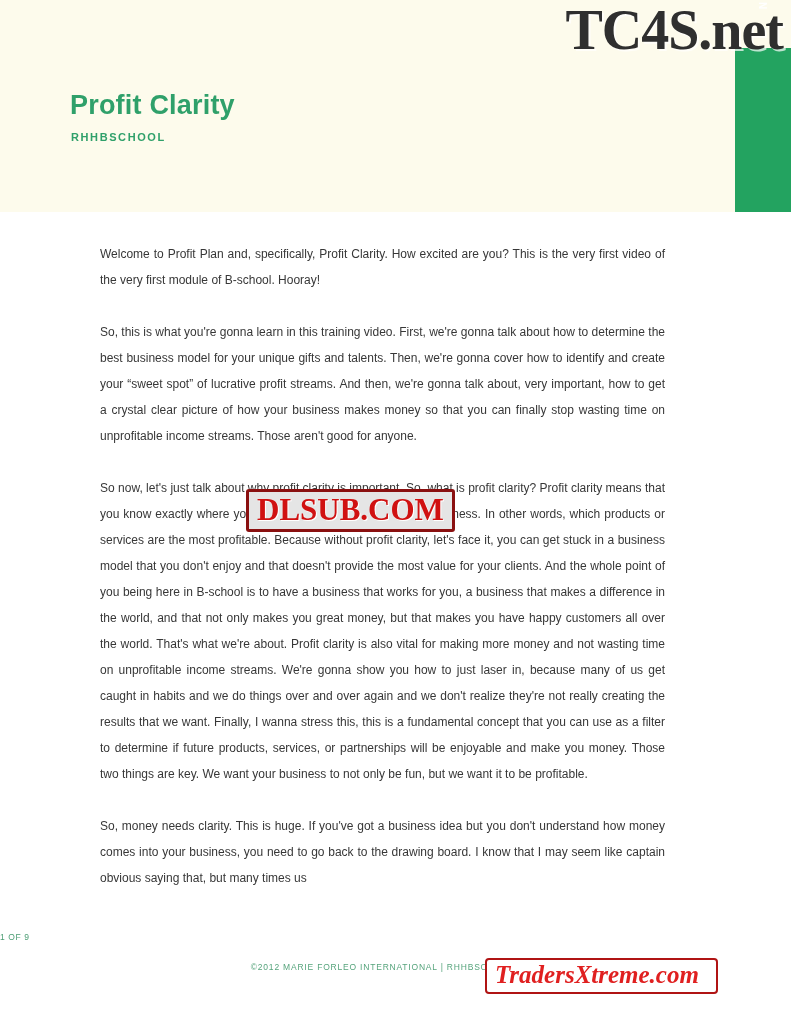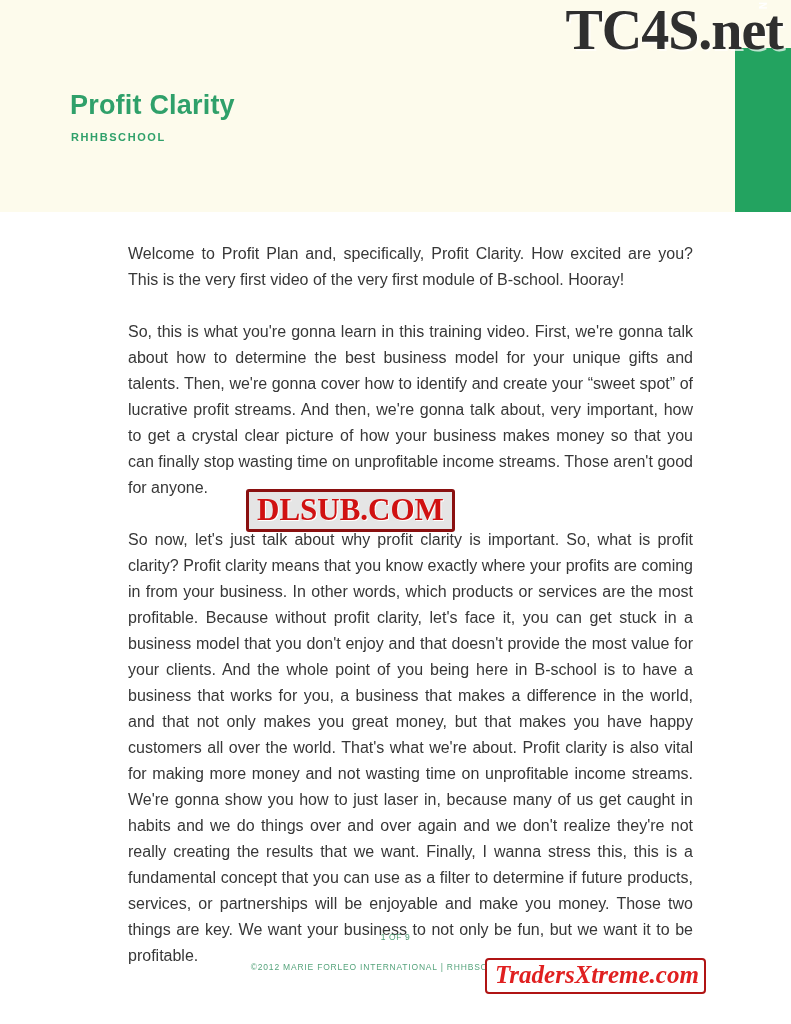--- a/index.html
+++ b/index.html
@@ -52,21 +52,21 @@
     top: 958px;
     z-index: 40;
     font-family: "Liberation Serif", serif;
     font-style: italic;
     font-weight: bold;
     font-size: 25px;
     color: #e02020;
     background: #ffffff;
     border: 2px solid #b01414;
     border-radius: 4px;
-    padding: 1px 5px 3px 8px;
+    padding: 1px 17px 3px 8px;
     line-height: 1.1;
     white-space: nowrap;
   }
 
   
   .header-band {
     position: absolute;
     top: 0;
     left: 0;
     width: 791px;
@@ -118,41 +118,40 @@
     color: #ffffff;
     font-size: 10px;
     font-weight: bold;
     letter-spacing: 2.2px;
     pointer-events: none;
   }
 
   
   .doc-body {
     position: absolute;
-    left: 128px;
+    left: 100px;
     top: 241px;
     width: 565px;
-    font-size: 16px;
+    font-size: 12px;
     line-height: 26px;
     color: #373737;
   }
   .doc-body p {
     margin: 0 0 26px 0;
     text-align: justify;
     text-justify: inter-word;
   }
   .doc-body p:last-child { margin-bottom: 0; }
 
   
   .page-number {
     position: absolute;
     left: 0;
     top: 932px;
     width: 791px;
-    text-align: center;
     font-size: 8.5px;
     color: #4b9d73;
     letter-spacing: 0.6px;
   }
   .footer-copy {
     position: absolute;
     left: 0;
     top: 962px;
     width: 791px;
     text-align: center;
@@ -169,20 +168,21 @@
   <div class="page-subtitle">RHHBSCHOOL</div>
 </div>
 
 <div class="side-tab"></div>
 <div class="side-tab-label">PROFIT PLAN</div>
 
 <div class="doc-body">
   <p>Welcome to Profit Plan and, specifically, Profit Clarity. How excited are you? This is the very first video of the very first module of B-school. Hooray!</p>
   <p>So, this is what you're gonna learn in this training video. First, we're gonna talk about how to determine the best business model for your unique gifts and talents. Then, we're gonna cover how to identify and create your “sweet spot” of lucrative profit streams. And then, we're gonna talk about, very important, how to get a crystal clear picture of how your business makes money so that you can finally stop wasting time on unprofitable income streams. Those aren't good for anyone.</p>
   <p>So now, let's just talk about why profit clarity is important. So, what is profit clarity? Profit clarity means that you know exactly where your profits are coming in from your business. In other words, which products or services are the most profitable. Because without profit clarity, let's face it, you can get stuck in a business model that you don't enjoy and that doesn't provide the most value for your clients. And the whole point of you being here in B-school is to have a business that works for you, a business that makes a difference in the world, and that not only makes you great money, but that makes you have happy customers all over the world. That's what we're about. Profit clarity is also vital for making more money and not wasting time on unprofitable income streams. We're gonna show you how to just laser in, because many of us get caught in habits and we do things over and over again and we don't realize they're not really creating the results that we want. Finally, I wanna stress this, this is a fundamental concept that you can use as a filter to determine if future products, services, or partnerships will be enjoyable and make you money. Those two things are key. We want your business to not only be fun, but we want it to be profitable.</p>
+  <p>So, money needs clarity. This is huge. If you've got a business idea but you don't understand how money comes into your business, you need to go back to the drawing board. I know that I may seem like captain obvious saying that, but many times us</p>
 </div>
 
 <div class="page-number">1 OF 9</div>
 <div class="footer-copy">©2012 MARIE FORLEO INTERNATIONAL | RHHBSCHOOL.COM</div>
 
 <div class="wm-top">TC4S.net</div>
 <div class="wm-mid">DLSUB.COM</div>
 <div class="wm-bottom">TradersXtreme.com</div>
 
 </body></html>

